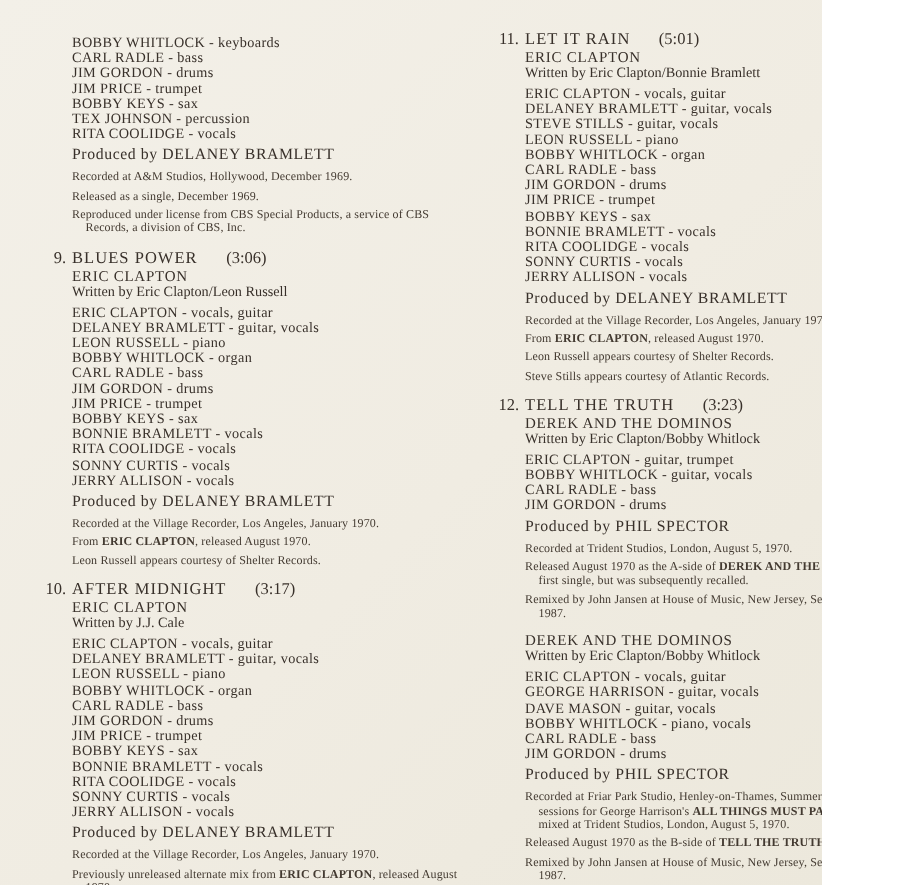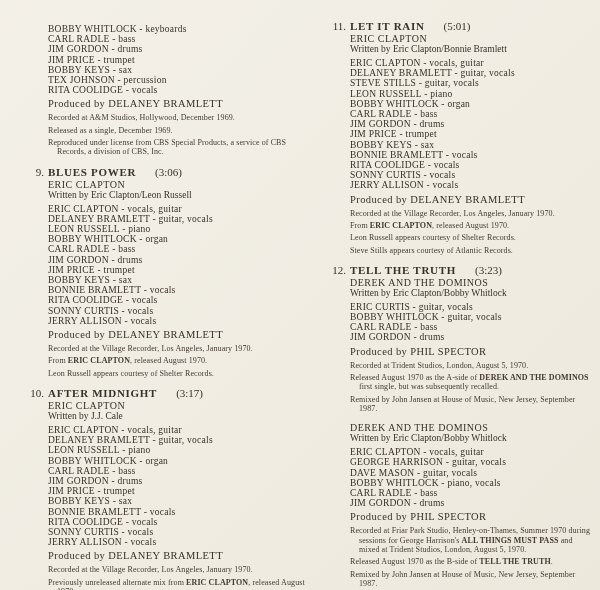--- a/index.html
+++ b/index.html
@@ -1,30 +1,30 @@
 <!DOCTYPE html>
 <html><head>
 <meta charset="utf-8">
 <style>
   html,body{margin:0;padding:0;}
   .page{
-    width:600px;height:590px;position:relative;overflow:hidden;
+    width:548px;height:590px;position:relative;overflow:hidden;
     background:linear-gradient(135deg,#f3f0e8 0%,#f0ece2 55%,#ece8dc 100%);
     color:#38302a;
     font-family:"Liberation Serif", serif;
   }
   .col{position:absolute;top:0;}
   .col-left{left:28px;top:22px;width:284px;}
   .col-right{left:330px;top:20px;width:264px;}
   section{position:relative;padding-left:20px;margin:0 0 9px 0;}
   ul{margin:0;padding:0;list-style:none;}
   .credit{font-size:9.5px;line-height:10.2px;letter-spacing:0.25px;white-space:nowrap;}
   .thead{font-size:11px;line-height:12px;position:relative;margin-bottom:1px;}
   .tnum{position:absolute;left:-20px;width:16px;text-align:right;}
-  .ttitle{font-weight:bold;letter-spacing:0.7px;}
+  .ttitle{font-weight:normal;letter-spacing:0.7px;}
   .ttime{margin-left:19px;}
   .artist{font-size:10px;line-height:11px;letter-spacing:0.5px;}
   .written{font-size:9.5px;line-height:11px;margin-bottom:3px;}
   .credits{margin-top:2px;}
   .produced{font-size:10.5px;line-height:12px;margin-top:3px;letter-spacing:0.4px;}
   .notes{margin-top:1px;}
   .note{font-size:8px;line-height:9.3px;margin-top:3px;padding-left:9px;text-indent:-9px;color:#433a31;letter-spacing:0.1px;}
   .seg-b{font-weight:bold;}
 </style>
 </head>
@@ -153,21 +153,21 @@
           </div>
         </section>
         <section class="track">
           <div class="thead">
             <span class="tnum">12.</span><span class="ttitle">TELL THE TRUTH</span><span class="ttime">(3:23)</span>
           </div>
           <div class="artist">DEREK AND THE DOMINOS</div>
           <div class="written">Written by Eric Clapton/Bobby Whitlock</div>
           <ul class="credits">
 
-          <li class="credit">ERIC CURTIS - guitar, vocals</li>
+          <li class="credit">ERIC CLAPTON - guitar, trumpet</li>
             <li class="credit">BOBBY WHITLOCK - guitar, vocals</li>
             <li class="credit">CARL RADLE - bass</li>
             <li class="credit">JIM GORDON - drums</li>
           </ul>
           <div class="produced">Produced by PHIL SPECTOR</div>
           <div class="notes">
 
           <div class="note"><span>Recorded at Trident Studios, London, August 5, 1970.</span></div>
             <div class="note"><span>Released August 1970 as the A-side of </span><span class="seg-b">DEREK AND THE DOMINOS</span><span> first single, but was subsequently recalled.</span></div>
             <div class="note"><span>Remixed by John Jansen at House of Music, New Jersey, September 1987.</span></div>

